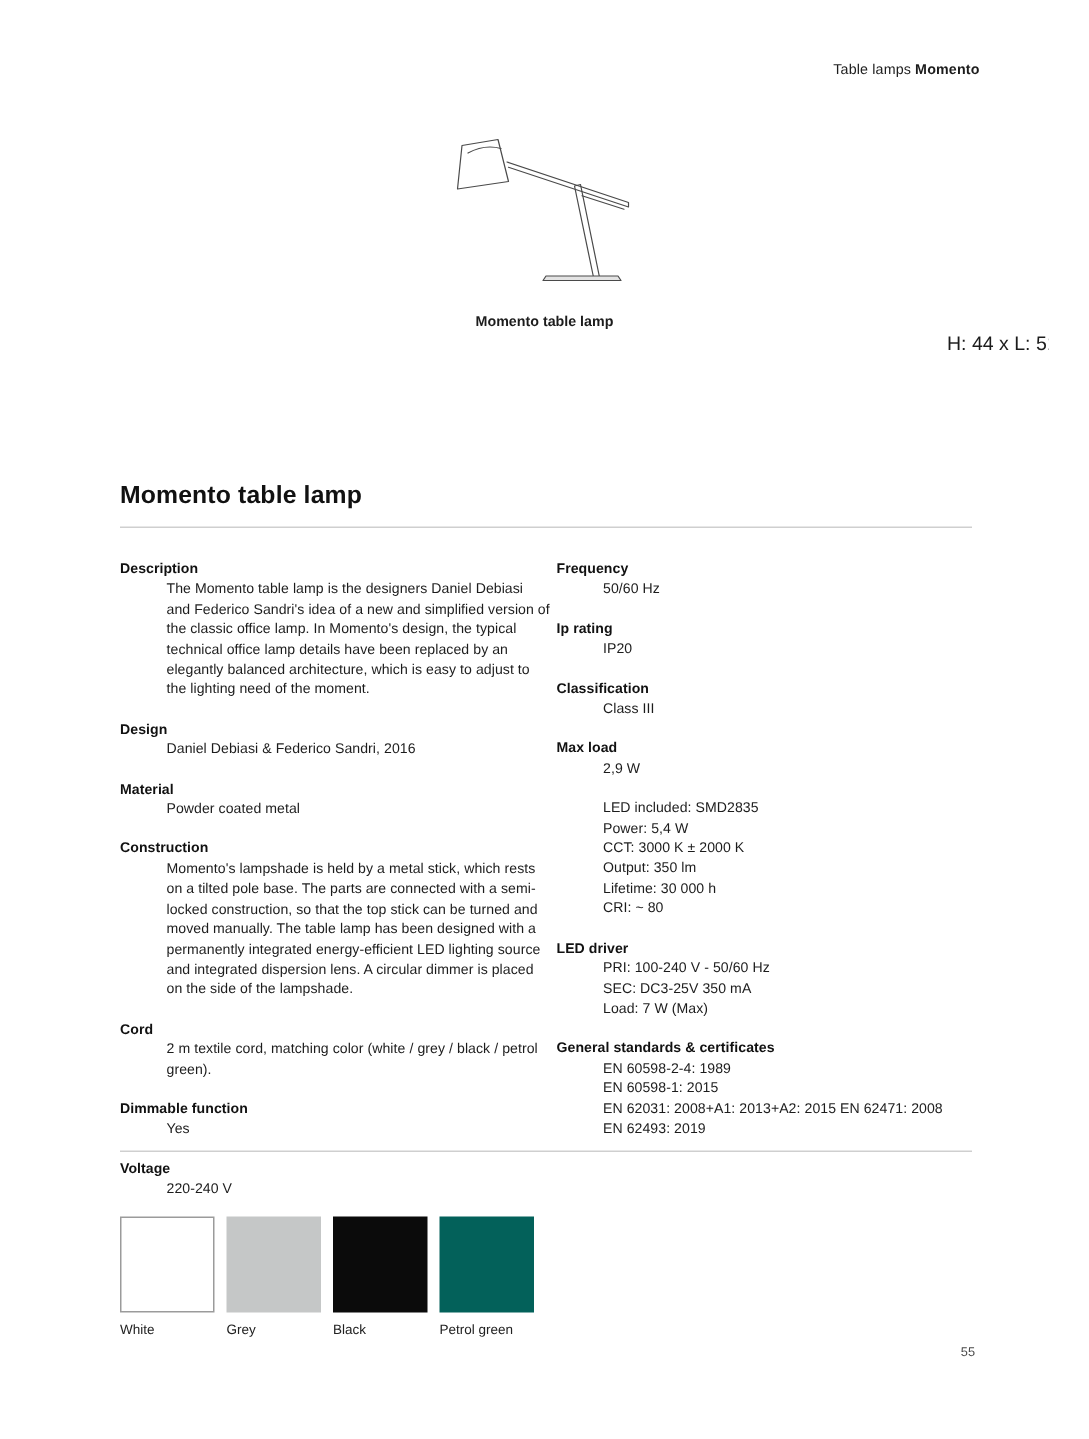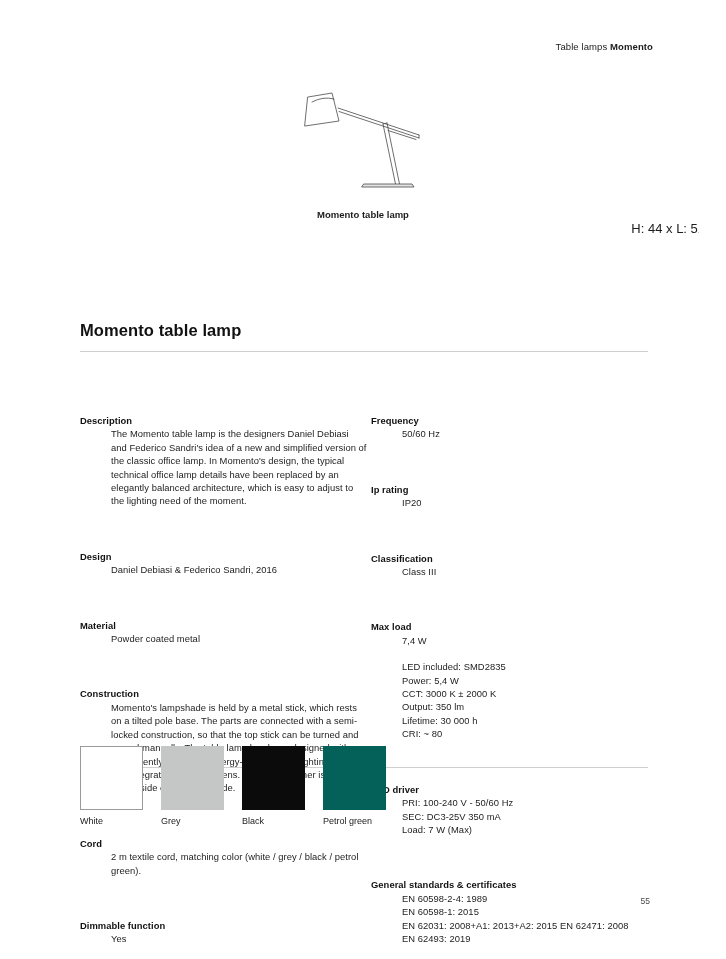--- a/index.html
+++ b/index.html
@@ -64,30 +64,29 @@
     position: absolute;
     left: 80px;
     top: 372px;
     width: 568px;
     display: grid;
     grid-template-columns: 291px 277px;
   }
   .spec-col { font-size: 9.4px; line-height: 13.4px; letter-spacing: 0.05px; }
   .spec-col .cell { max-width: 287px; }
   .spec-section { margin: 0 0 13px 0; }
-  .spec-heading { font-weight: 700; color: #111; margin-top: 42px; }
+  .spec-heading { font-weight: 700; color: #111; }
   .spec-line { color: #1c1c1c; margin-left: 31px; }
 
   
   .swatch-row {
     position: absolute;
     left: 80px;
-    top: 746px;
+    top: 811px;
     display: flex;
-    gap: 10px;
   }
   .swatch { width: 71px; }
   .swatch-tile {
     width: 63px;
     height: 64px;
     box-sizing: border-box;
   }
   .swatch-tile.bordered { border: 1px solid #9b9b9b; }
   .swatch-label { margin-top: 6px; font-size: 9px; color: #222; }
 
@@ -202,21 +201,21 @@
   <div class="spec-section cell">
     <div class="spec-heading">Classification</div>
     <div>
             <div class="spec-line">Class III</div>
           </div>
   </div>
 
   <div class="spec-section cell">
     <div class="spec-heading">Max load</div>
     <div>
-            <div class="spec-line">7,4 W</div>
+            <div class="spec-line">2,9 W</div>
           </div>
   </div>
 
   <div class="spec-section cell">
     <div>
             <div class="spec-line">LED included: SMD2835</div>
             <div class="spec-line">Power: 5,4 W</div>
             <div class="spec-line">CCT: 3000 K ± 2000 K</div>
             <div class="spec-line">Output: 350 lm</div>
             <div class="spec-line">Lifetime: 30 000 h</div>

